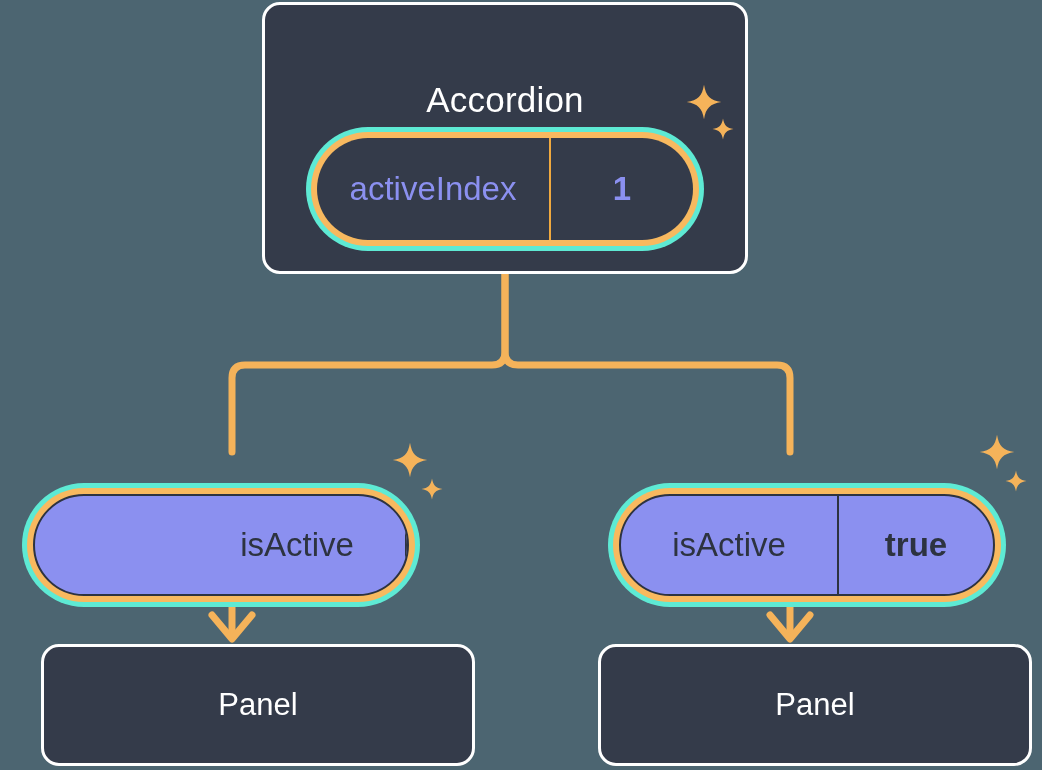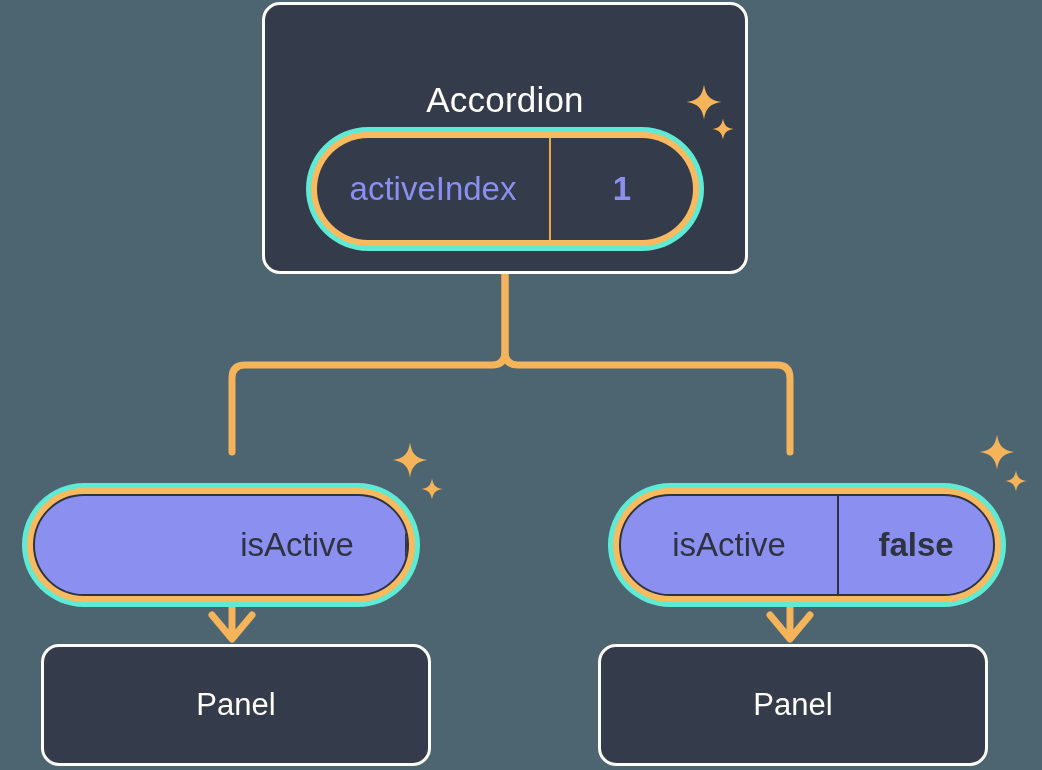--- a/index.html
+++ b/index.html
@@ -54,21 +54,21 @@
     top: 30px;
     text-align: center;
     color: #ffffff;
     font-size: 35px;
     font-weight: 400;
     letter-spacing: 0.2px;
     margin-top: 45px;
   }
 
   .panel-card {
-    width: 390px;
+    width: 434px;
     height: 122px;
     top: 644px;
   }
   #panel-left  { left: 41px; }
   #panel-right { left: 598px; }
 
   .panel-label {
     position: absolute;
     left: 0;
     right: 0;
@@ -248,21 +248,21 @@
   </div>
 
   <div id="panel-left" class="card panel-card">
     <div class="panel-label">Panel</div>
   </div>
 
   <div id="pill-is-active-right" class="pill-outer pill-bool">
     <div class="pill-mid">
       <div class="pill-inner">
         <div class="pill-key">isActive</div>
-        <div class="pill-val">false</div>
+        <div class="pill-val">true</div>
       </div>
     </div>
   </div>
 
   <div class="sparkle-group" style="left:975px; top:430px; width:70px; height:80px;">
     <svg class="sparkle" style="left:4px; top:4px;" width="36" height="36" viewBox="0 0 100 100">
       <path d="M50 2 C55 33 67 45 98 50 C67 55 55 67 50 98 C45 67 33 55 2 50 C33 45 45 33 50 2 Z" fill="#f5b35a"></path>
     </svg>
     <svg class="sparkle" style="left:30px; top:40px;" width="22" height="22" viewBox="0 0 100 100">
       <path d="M50 2 C55 33 67 45 98 50 C67 55 55 67 50 98 C45 67 33 55 2 50 C33 45 45 33 50 2 Z" fill="#f5b35a"></path>

